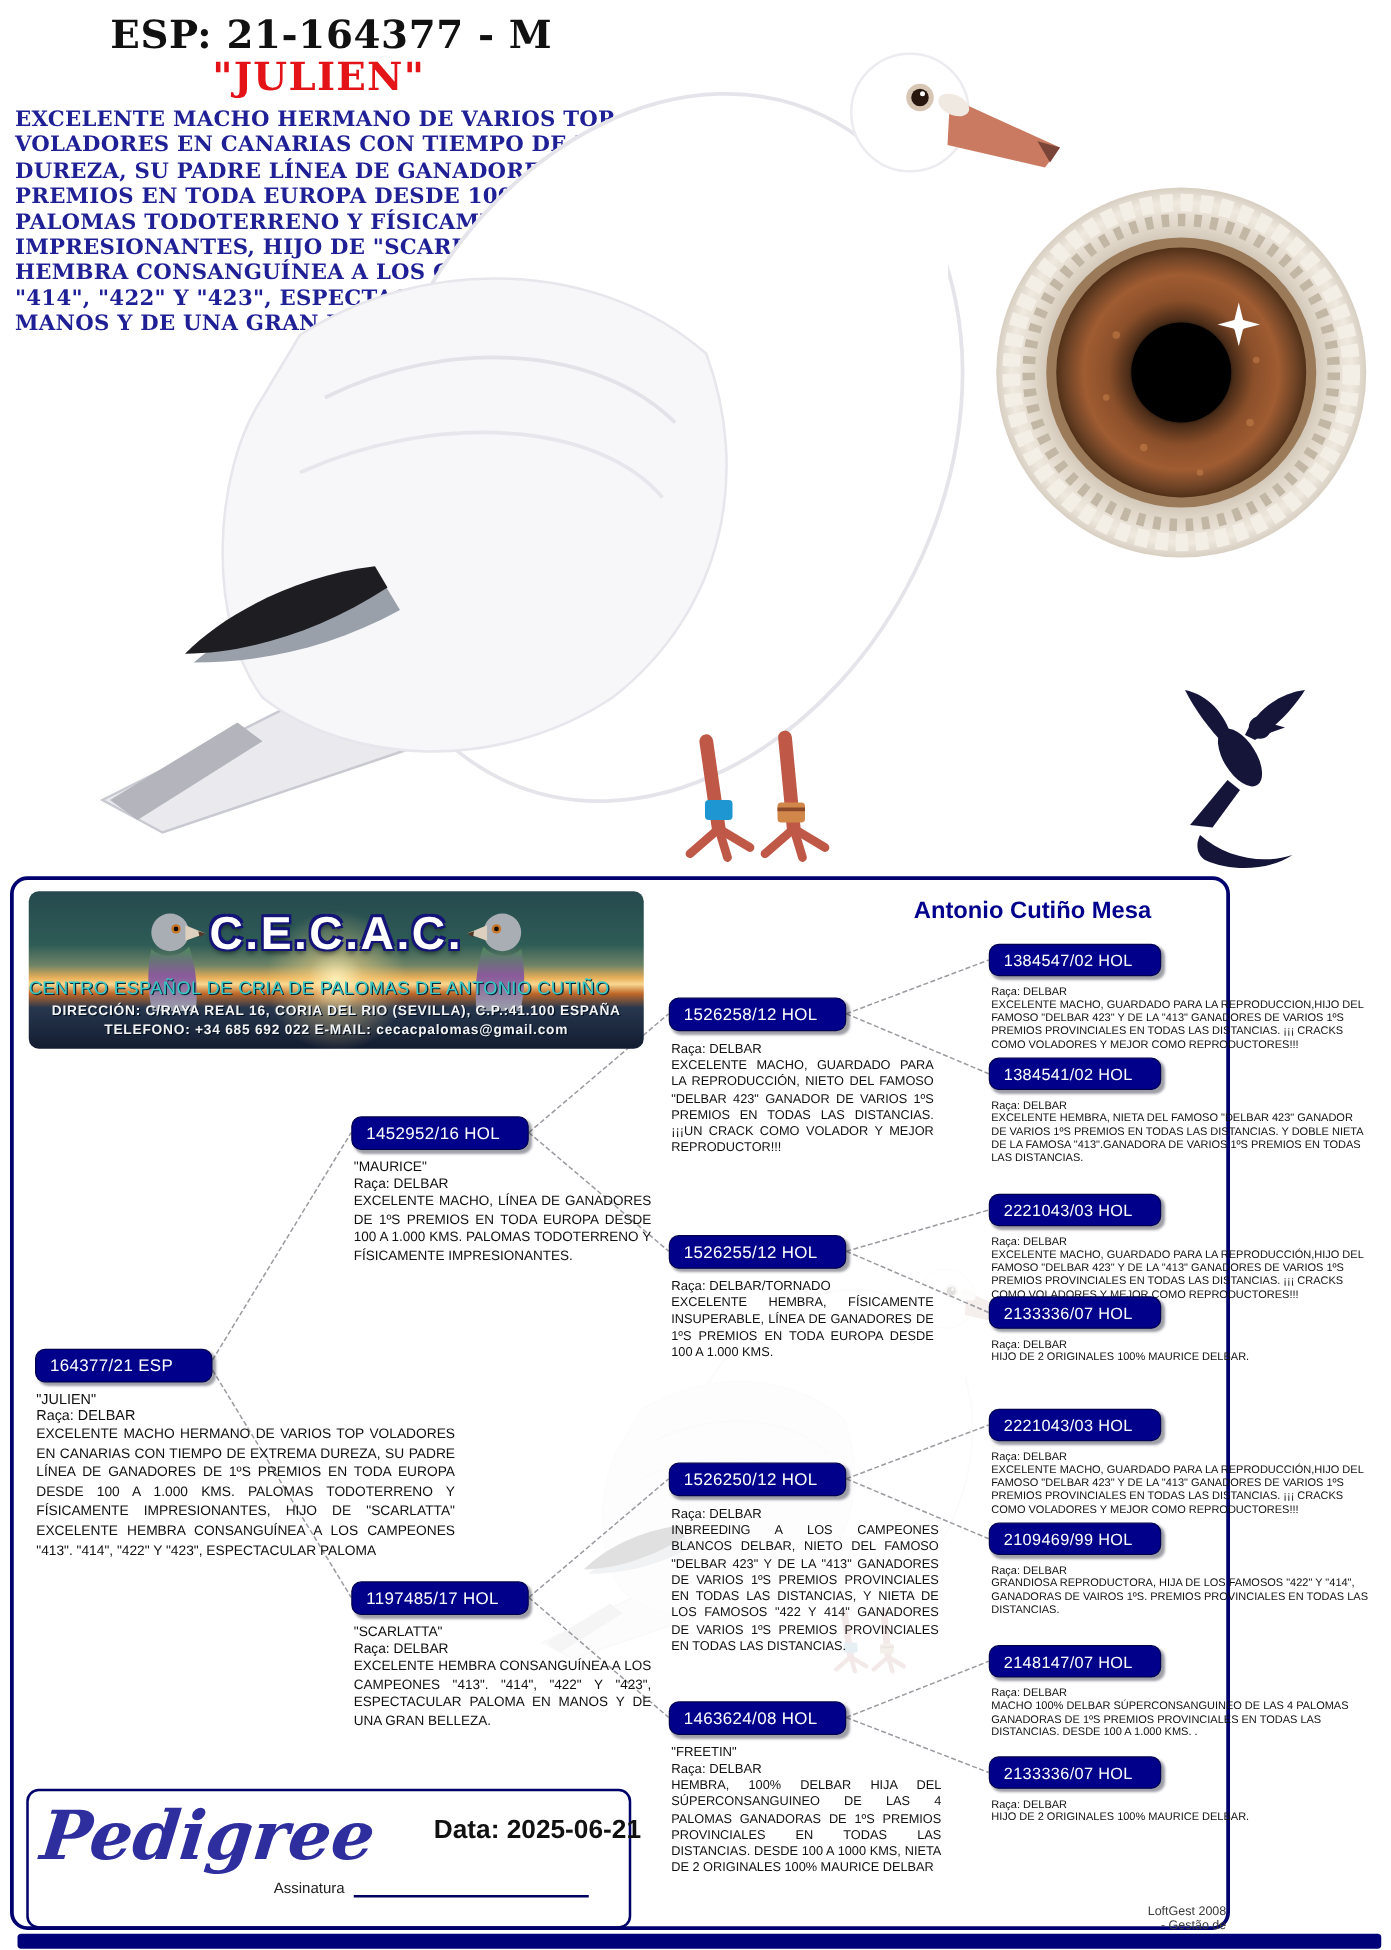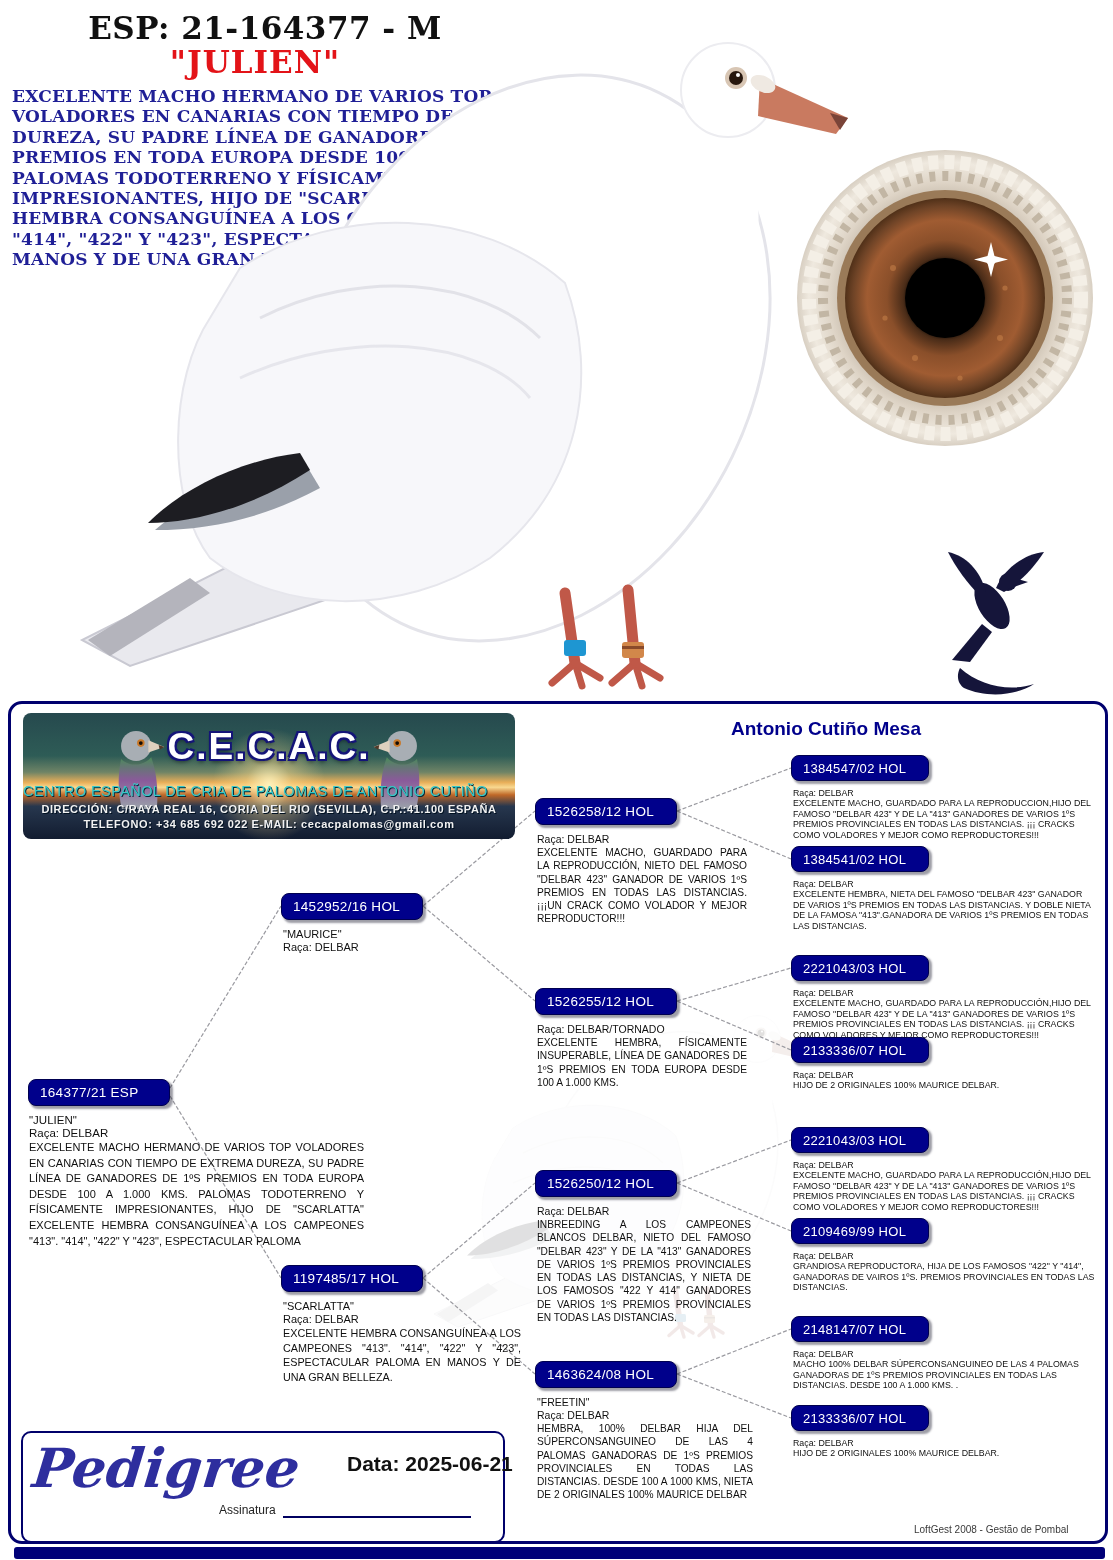--- a/index.html
+++ b/index.html
@@ -12,21 +12,21 @@
     font-family:"DejaVu Serif","Liberation Serif",serif;font-weight:bold;
     font-size:31px;color:#111;letter-spacing:.5px;}
   .bird-name{left:0;top:44px;width:510px;text-align:center;
     font-family:"DejaVu Serif","Liberation Serif",serif;font-weight:bold;
     font-size:31px;color:#e31318;letter-spacing:1px;}
   .top-desc{left:12px;top:86px;width:552px;
     font-family:"DejaVu Serif","Liberation Serif",serif;font-weight:bold;
     font-size:17px;line-height:1.2;color:#1f1f96;letter-spacing:.2px;}
 
   
-  .ped{left:8px;top:701px;width:1100px;height:843px;border:3px solid #00006e;
+  .ped{left:8px;top:701px;width:976px;height:843px;border:3px solid #00006e;
        border-radius:14px;background:#fff;box-sizing:border-box;}
   .bottom-bar{left:14px;top:1547px;width:1091px;height:12px;background:#000078;border-radius:3px;}
 
   
   .banner{left:12px;top:9px;width:492px;height:126px;border-radius:8px;overflow:hidden;
     background:linear-gradient(180deg,#26494e 0%,#2e5c56 34%,#6f8466 47%,#e8ae58 55%,
                #f8d890 59%,#c06828 65%,#27374e 74%,#121c30 100%);}
   .banner .sun{position:absolute;left:0;top:0;width:100%;height:100%;
     background:radial-gradient(circle at 50% 57%,rgba(255,244,190,.95) 0%,rgba(255,220,140,.45) 9%,rgba(255,220,140,0) 22%);}
   .banner-title{position:absolute;left:0;top:13px;width:100%;text-align:center;
@@ -230,20 +230,21 @@
     <div class="pinfo g1" style="left:18px;top:410px;width:335px">
       <div class="pname">"JULIEN"</div>
       <div class="prace">Raça: DELBAR</div>
       <div class="ptext">EXCELENTE MACHO HERMANO DE VARIOS TOP VOLADORES EN CANARIAS CON TIEMPO DE EXTREMA DUREZA, SU PADRE  LÍNEA DE GANADORES DE 1ºS PREMIOS EN TODA EUROPA DESDE 100 A 1.000 KMS. PALOMAS TODOTERRENO Y FÍSICAMENTE IMPRESIONANTES, HIJO DE "SCARLATTA" EXCELENTE HEMBRA CONSANGUÍNEA A LOS CAMPEONES "413". "414", "422" Y "423", ESPECTACULAR PALOMA</div>
     </div>
 
     <div class="pbox w1" style="left:270px;top:189px">1452952/16 HOL</div>
     <div class="pinfo g2" style="left:272px;top:224px;width:238px">
       <div class="pname">"MAURICE"</div>
       <div class="prace">Raça: DELBAR</div>
+      <div class="ptext">EXCELENTE MACHO, LÍNEA DE GANADORES DE 1ºS PREMIOS EN TODA EUROPA DESDE 100 A 1.000 KMS. PALOMAS TODOTERRENO Y FÍSICAMENTE IMPRESIONANTES.</div>
     </div>
 
     <div class="pbox w1" style="left:270px;top:561px">1197485/17 HOL</div>
     <div class="pinfo g2" style="left:272px;top:596px;width:238px">
       <div class="pname">"SCARLATTA"</div>
       <div class="prace">Raça: DELBAR</div>
       <div class="ptext">EXCELENTE HEMBRA CONSANGUÍNEA A LOS CAMPEONES "413". "414", "422" Y "423", ESPECTACULAR PALOMA EN MANOS Y DE UNA GRAN BELLEZA.</div>
     </div>
 
     <div class="pbox w1" style="left:524px;top:94px">1526258/12 HOL</div>

